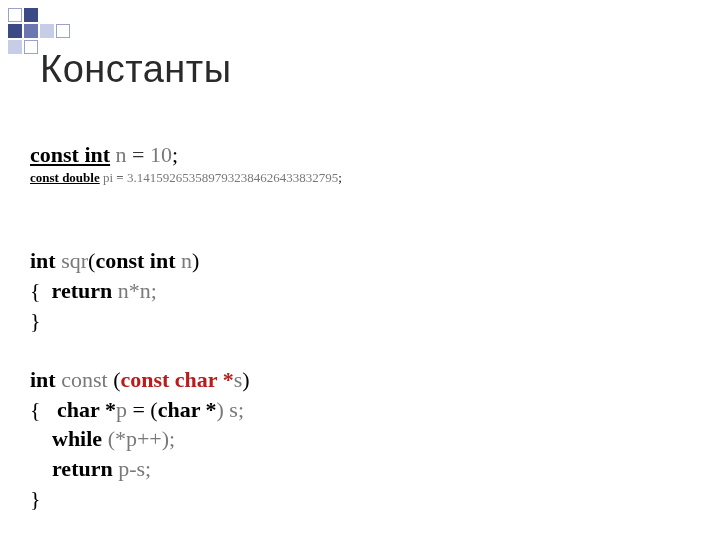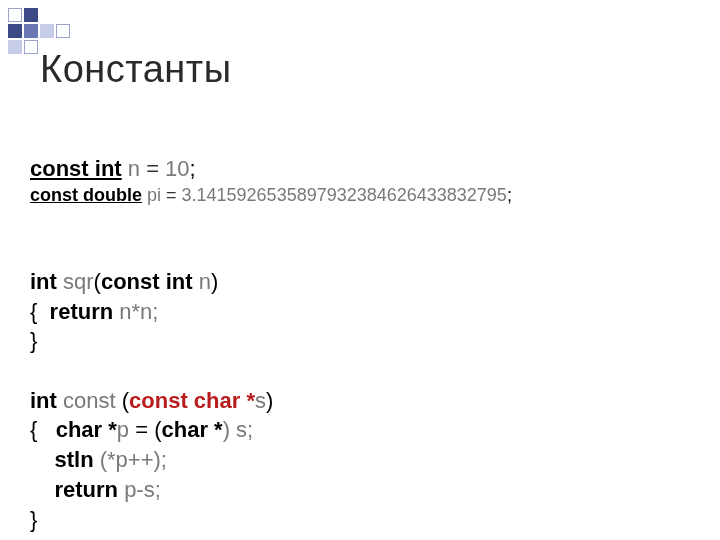--- a/index.html
+++ b/index.html
@@ -41,37 +41,37 @@
   .title {
     position: absolute;
     top: 48px;
     left: 40px;
     font-size: 38px;
     color: #2a2a2a;
     letter-spacing: 0.5px;
   }
   .code {
     position: absolute;
-    top: 124px;
+    top: 110px;
     left: 30px;
     right: 30px;
-    font-family: Liberation Sans, sans-serif;
+    font-family: Liberation Serif, serif;
     font-size: 22px;
     line-height: 1.35;
     color: #333;
     white-space: pre;
   }
   .kw   { font-weight: bold; color: #000; margin-top: 28px; }
   .kwu  { font-weight: bold; color: #000; text-decoration: underline; }
   .id   { color: #797979; }
   .red  { color: #b91c1c; font-weight: bold; }
   .lit  { color: #797979; }
   .op   { color: #333; }
   .blk  { color: #000; }
-  .p-pi { font-size: 18px; }
+  .p-pi { font-size: 13px; }
   .hang {
     display:block;
     padding-left: 28px;
     text-indent: -28px;
   }
 </style>
 </head>
 <body>
 
 <div class="slide">
@@ -98,18 +98,18 @@
   <div class="code">
 <span><span class="kwu">const int</span><span class="id"> n</span><span class="op"> = </span><span class="lit">10</span><span class="blk">;</span></span>
 <span class="hang p-pi"><span class="kwu">const double</span><span class="id"> pi</span><span class="op"> = </span><span class="lit">3.1415926535897932384626433832795</span><span class="blk">;</span></span>
 
 <span><span class="kw">int</span><span class="id"> sqr</span><span class="blk">(</span><span class="kw">const int</span><span class="id"> n</span><span class="blk">)</span></span>
 <span><span class="blk">{  </span><span class="kw">return</span><span class="id"> n*n;</span></span>
 <span><span class="blk">}</span></span>
 
 <span><span class="kw">int</span><span class="id"> const </span><span class="blk">(</span><span class="red">const char *</span><span class="id">s</span><span class="blk">)</span></span>
 <span><span class="blk">{   </span><span class="kw">char *</span><span class="id">p</span><span class="blk"> = (</span><span class="kw">char *</span><span class="id">) s;</span></span>
-<span><span>    </span><span class="kw">stln</span><span class="id"> (*p++);</span></span>
+<span><span>    </span><span class="kw">while</span><span class="id"> (*p++);</span></span>
 <span><span>    </span><span class="kw">return</span><span class="id"> p-s;</span></span>
 <span><span class="blk">}</span></span>
 </div>
 
 </div>
 
 </body></html>

